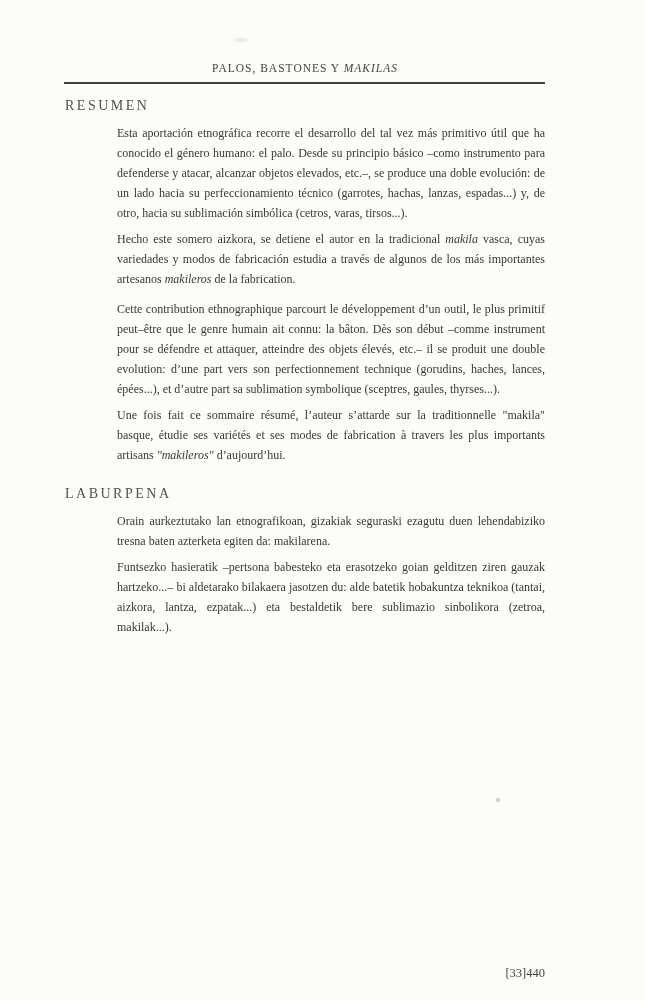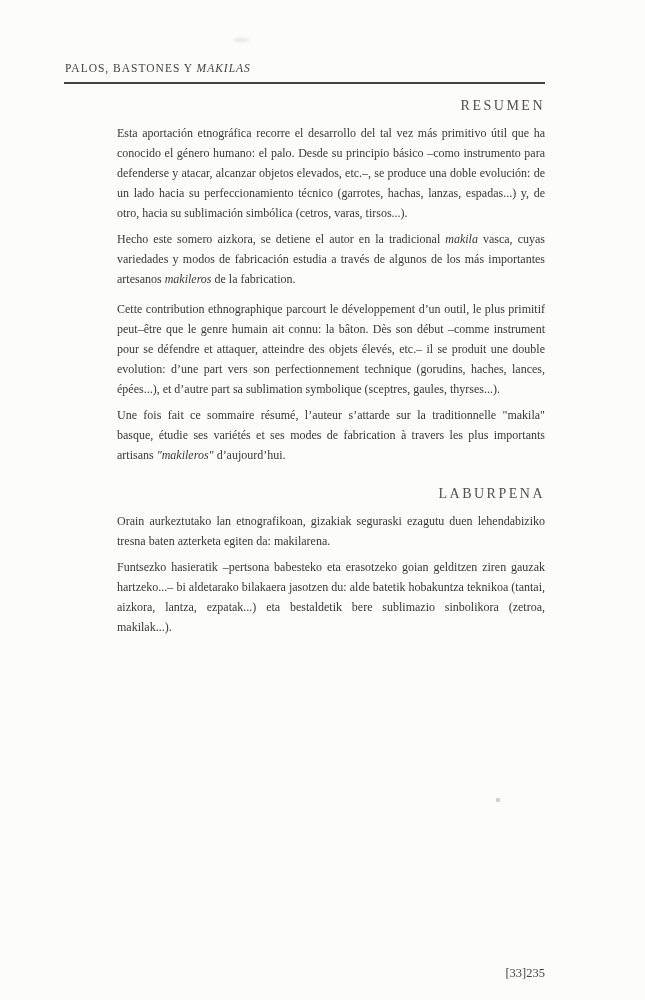--- a/index.html
+++ b/index.html
@@ -7,34 +7,34 @@
     position:relative;
     width:645px; height:1000px;
     margin:0 auto;
     background:#fcfcfa;
     font-family:"Liberation Serif", serif;
     color:#3a3734;
     overflow:hidden;
   }
   .running-head {
     position:absolute; top:62px; left:65px; width:480px;
+    text-align:center;
     font-size:11.5px; letter-spacing:1px; color:#46423f;
   }
   .running-head .it { font-style:italic; }
   .rule {
     position:absolute; top:82px; left:64px; width:481px; height:2px;
     background:#45413d;
   }
   .sec { position:absolute; left:65px; width:480px; }
   .sec h2 {
     margin:0 0 9px 0;
     font-size:14px; font-weight:normal;
     letter-spacing:2.5px; line-height:16px;
     color:#55504b;
-    text-align:right;
   }
   .sec-body {
     margin-left:52px;
     font-size:12px; line-height:20px;
     text-align:justify;
     color:#3a3734;
   }
   .sec-body p { margin:0 0 5.5px 0; }
   .it { font-style:italic; }
   #sec-resumen  { top:98px; }
@@ -84,16 +84,16 @@
     <div class="sec-body">
       <p><span>Orain aurkeztutako lan etnografikoan, gizakiak seguraski ezagutu duen lehendabiziko tresna baten azterketa egiten da: makilarena.</span></p>
       <p><span>Funtsezko hasieratik –pertsona babesteko eta erasotzeko goian gelditzen ziren gauzak hartzeko...– bi aldetarako bilakaera jasotzen du: alde batetik hobakuntza teknikoa (tantai, aizkora, lantza, ezpatak...) eta bestaldetik bere sublimazio sinbolikora (zetroa, makilak...).</span></p>
     </div>
   </section>
 
   <div class="speck"></div>
 
   <div class="footer">
     <span>[33]</span>
-    <span>235</span>
+    <span>440</span>
   </div>
 
 </div>
 
 </body></html>

